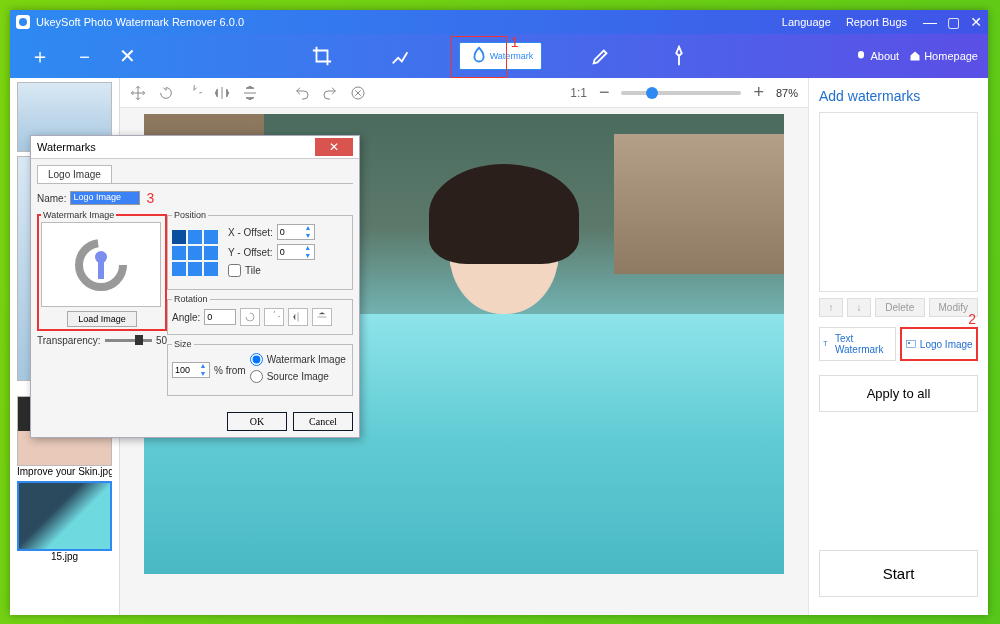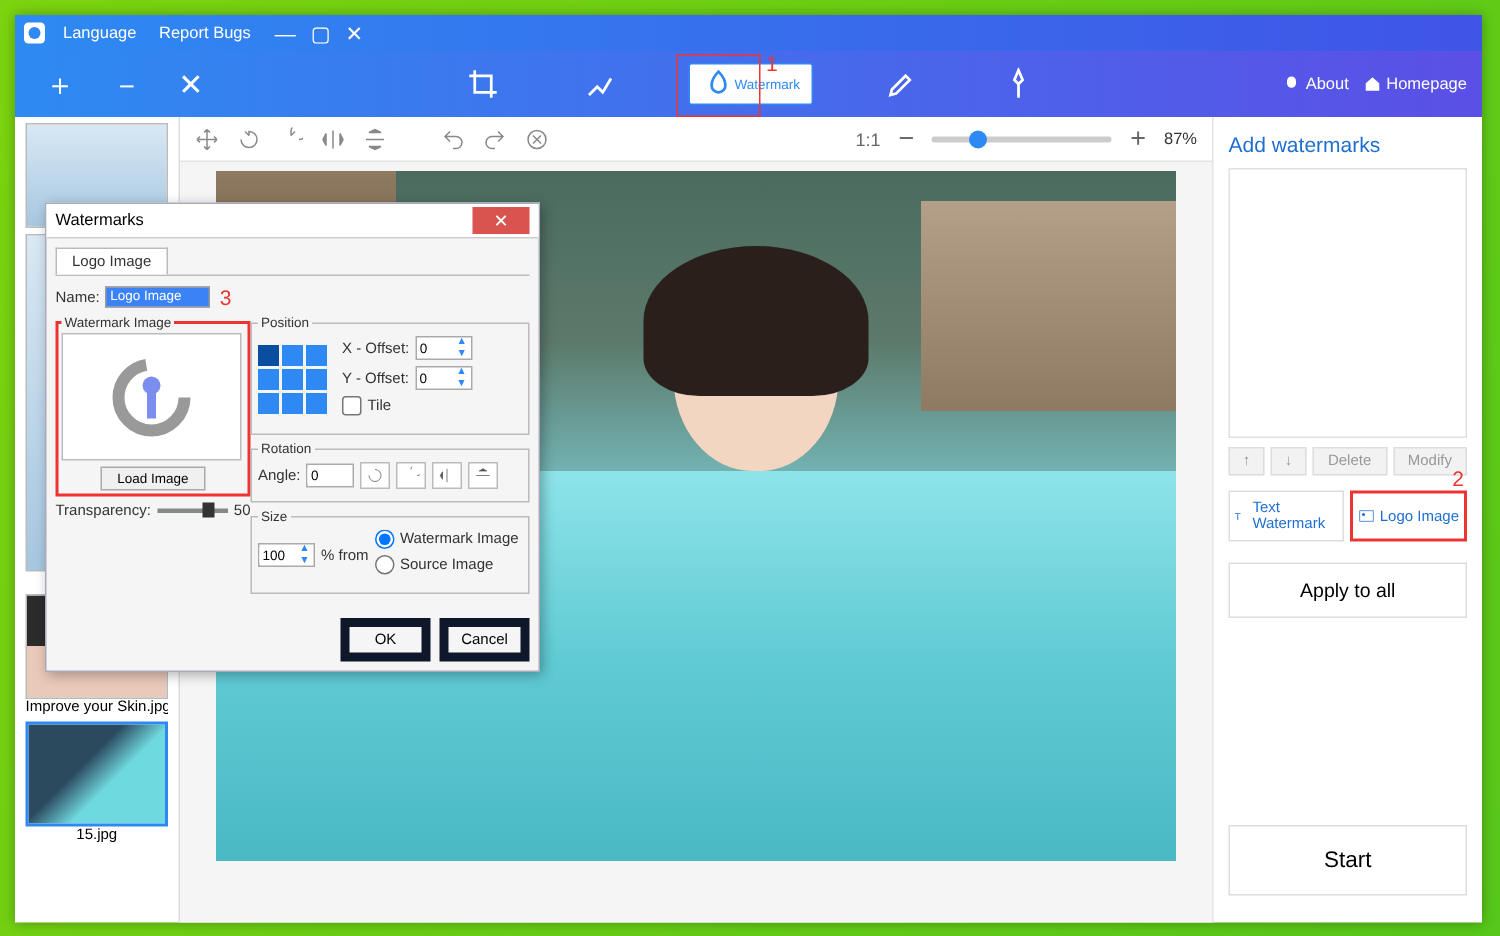--- a/index.html
+++ b/index.html
@@ -82,34 +82,35 @@
 .pos-grid{display:grid;grid-template-columns:repeat(3,14px);gap:2px;}
 .pos-cell{width:14px;height:14px;background:#2e8af2;}
 .pos-cell.sel{background:#0a4ea0;}
 .spin{display:inline-flex;border:1px solid #aaa;background:#fff;width:38px;height:16px;align-items:center;}
 .spin input{border:none;width:24px;font-size:9px;text-align:left;padding-left:2px;outline:none;}
 .spin-btns{display:flex;flex-direction:column;width:12px;}
 .spin-btns span{height:8px;font-size:7px;text-align:center;line-height:7px;cursor:pointer;color:#2e8af2;}
 .rot-btn{width:20px;height:18px;border:1px solid #bbb;background:#fff;cursor:pointer;display:flex;align-items:center;justify-content:center;}
 .rot-btn svg{width:12px;height:12px;stroke:#555;fill:none;}
 .dlg-actions{display:flex;justify-content:flex-end;gap:6px;padding:6px;}
-.dlg-actions button{width:60px;font-size:10px;padding:3px;background:#f5f5f5;border:6px solid #0f172a;cursor:pointer;}
+.dlg-actions button{width:60px;font-size:10px;padding:3px;background:#f5f5f5;border:1px solid #0f172a;cursor:pointer;font-family:Liberation Serif, serif;}
 .transp-slider{width:60px;height:3px;background:#888;position:relative;}
 .transp-thumb{width:8px;height:10px;background:#333;position:absolute;top:-4px;left:30px;}
 </style>
 </head>
 <body>
 
 <div class="window">
   <div class="titlebar">
     <div class="titlebar-logo">
         <svg viewBox="0 0 10 10">
           <circle cx="5" cy="5" r="4" fill="#2e8af2"></circle>
         </svg>
       </div>
+    <span class="titlebar-title">UkeySoft Photo Watermark Remover 6.0.0</span>
     <div class="titlebar-links">
       <a>Language</a>
       <a>Report Bugs</a>
     </div>
     <div class="winctl">
       <span>—</span>
       <span>▢</span>
       <span>✕</span>
     </div>
   </div>

